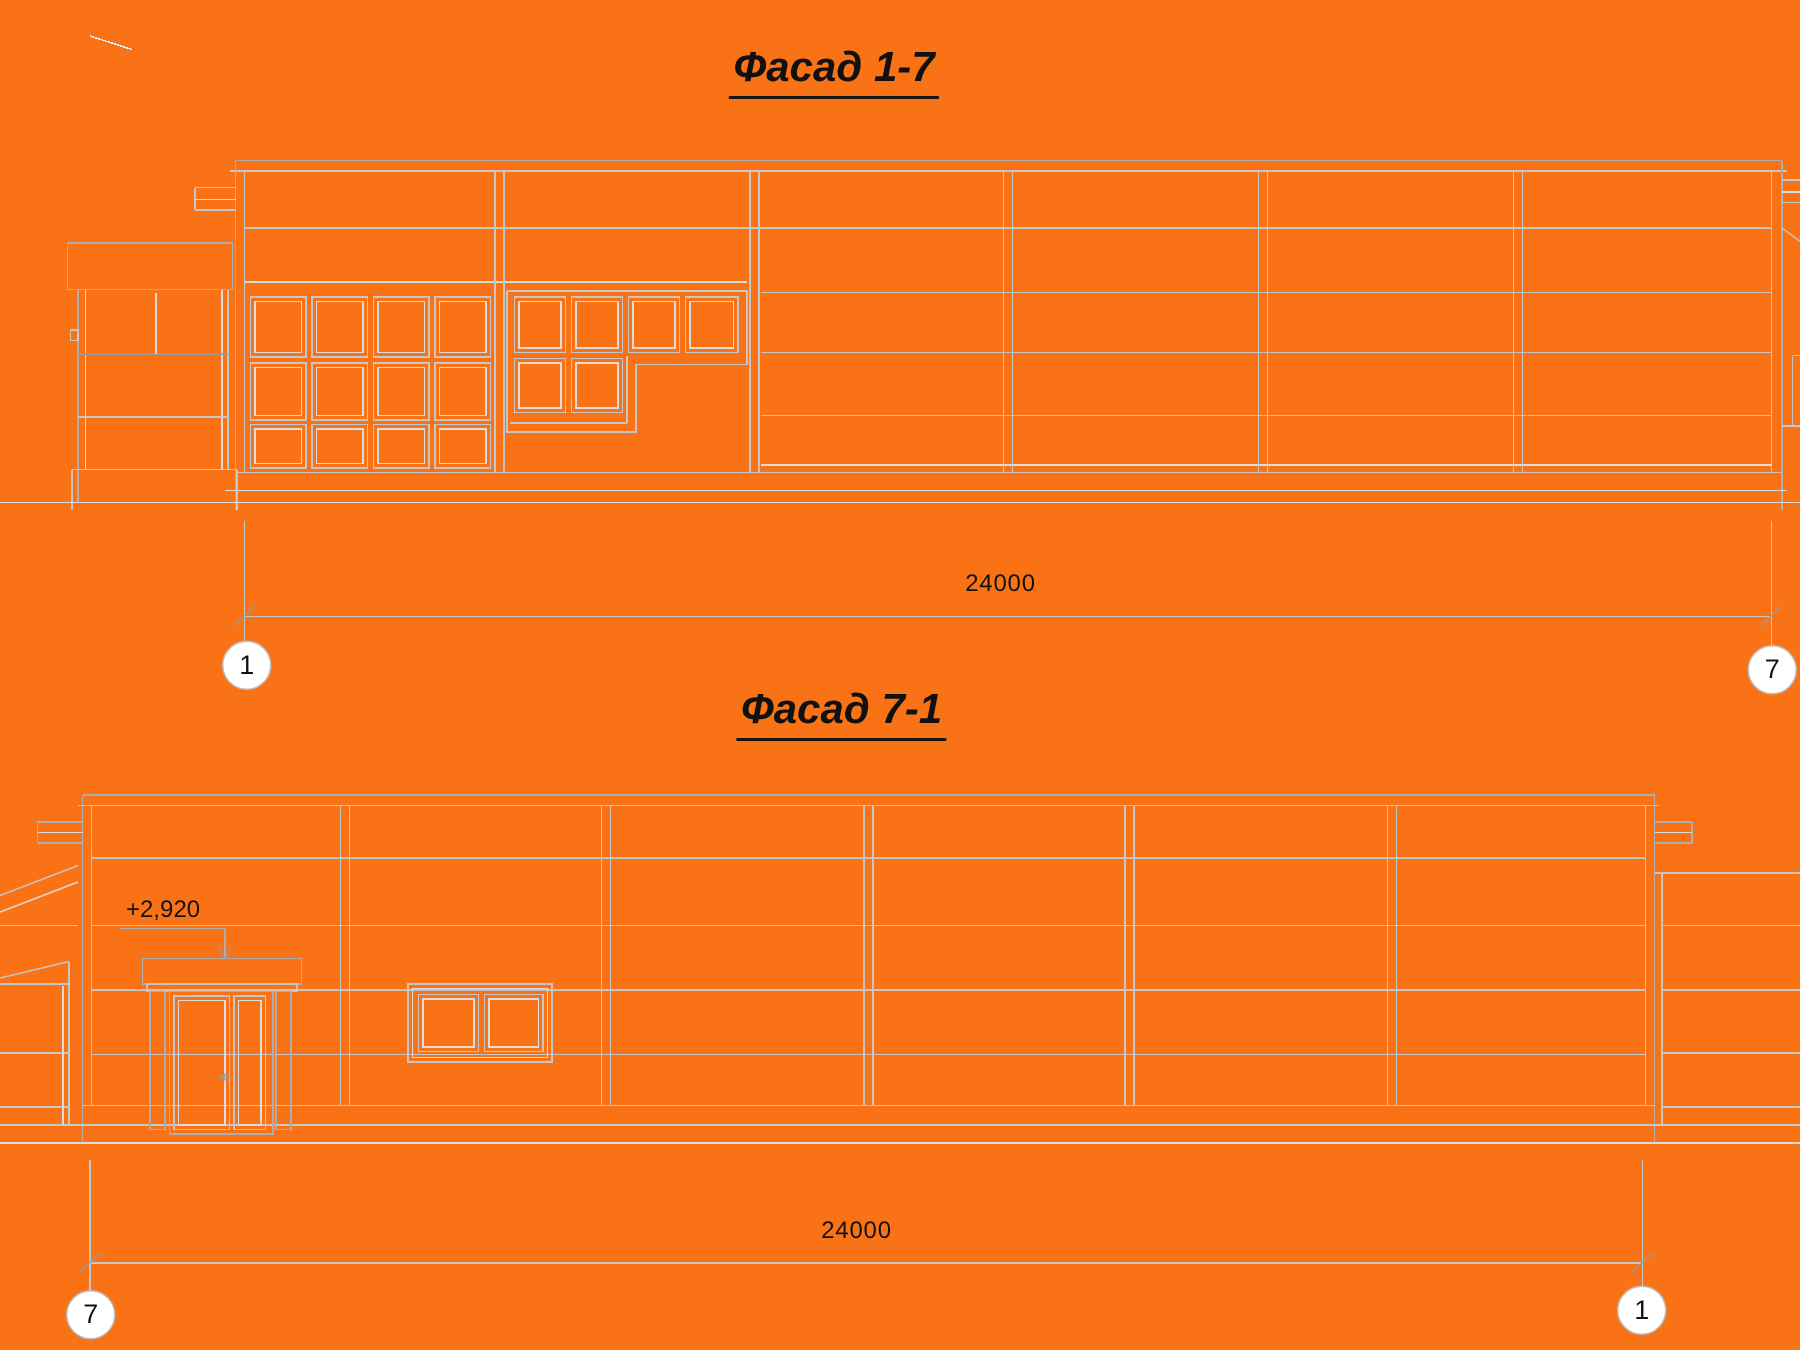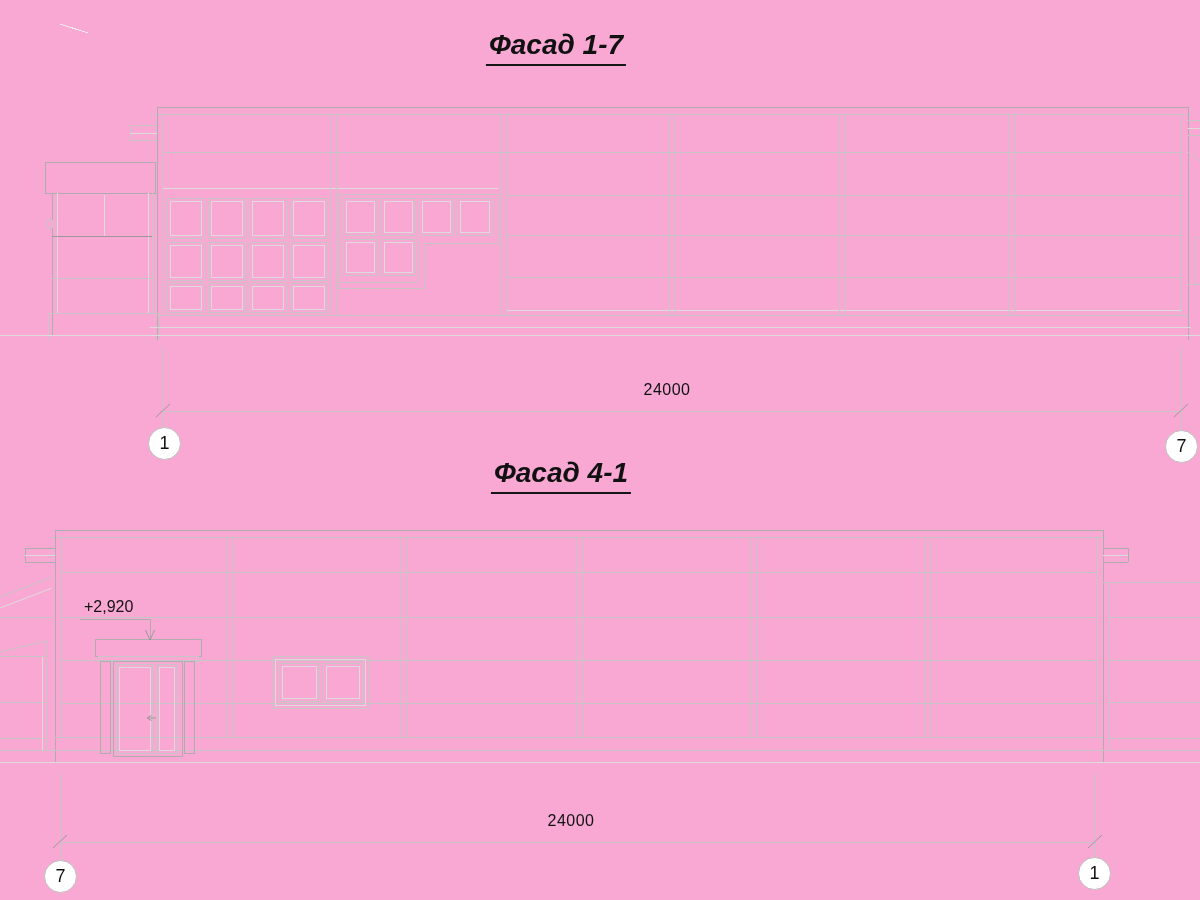--- a/index.html
+++ b/index.html
@@ -1,17 +1,17 @@
 <!DOCTYPE html>
 <html><head>
 <meta charset="utf-8">
 <style>
   html,body{margin:0;padding:0;background:#fff;}
   .sheet{
-    position:relative;width:1200px;height:900px;background:#f9a8d4;overflow:hidden;
+    position:relative;width:1200px;height:900px;background:#f97316;overflow:hidden;
     font-family:"Liberation Sans","DejaVu Sans",sans-serif;color:#111;
   }
   svg.draw{position:absolute;left:0;top:0;}
   svg.draw line, svg.draw rect, svg.draw path, svg.draw polyline{fill:none;stroke-width:1;}
   .l1{stroke:#aeaeae;}
   .l2{stroke:#c6c6c6;}
   .l3{stroke:#dcdcdc;}
   .ld{stroke:#9a9a9a;}
   .pf{fill:#ffffff;stroke:none;}
   .wh{fill:#ffffff;stroke:none;}
@@ -289,21 +289,21 @@
 
     <g class="crisp">
       <line class="l3" x1="0" y1="335" x2="1200" y2="335"></line>
       <rect class="gnd" x="0" y="340" width="1200" height="5"></rect>
       <line class="l3" x1="0" y1="762" x2="1200" y2="762"></line>
       <rect class="gnd" x="0" y="766" width="1200" height="5"></rect>
     </g>
   </svg>
 
   <div class="title" style="left:556px;top:29px;">Фасад 1-7</div>
-  <div class="title" style="left:561px;top:457px;">Фасад 4-1</div>
+  <div class="title" style="left:561px;top:457px;">Фасад 7-1</div>
 
   <div class="dimtext" style="left:667px;top:381px;">24000</div>
   <div class="dimtext" style="left:571px;top:812px;">24000</div>
 
   <div class="elevtext" style="left:84px;top:598px;text-align:right;">+2,920</div>
 
   <div class="axis-circle" style="left:148px;top:427px;">1</div>
   <div class="axis-circle" style="left:1165px;top:430px;">7</div>
   <div class="axis-circle" style="left:44px;top:860px;">7</div>
   <div class="axis-circle" style="left:1078px;top:857px;">1</div>

